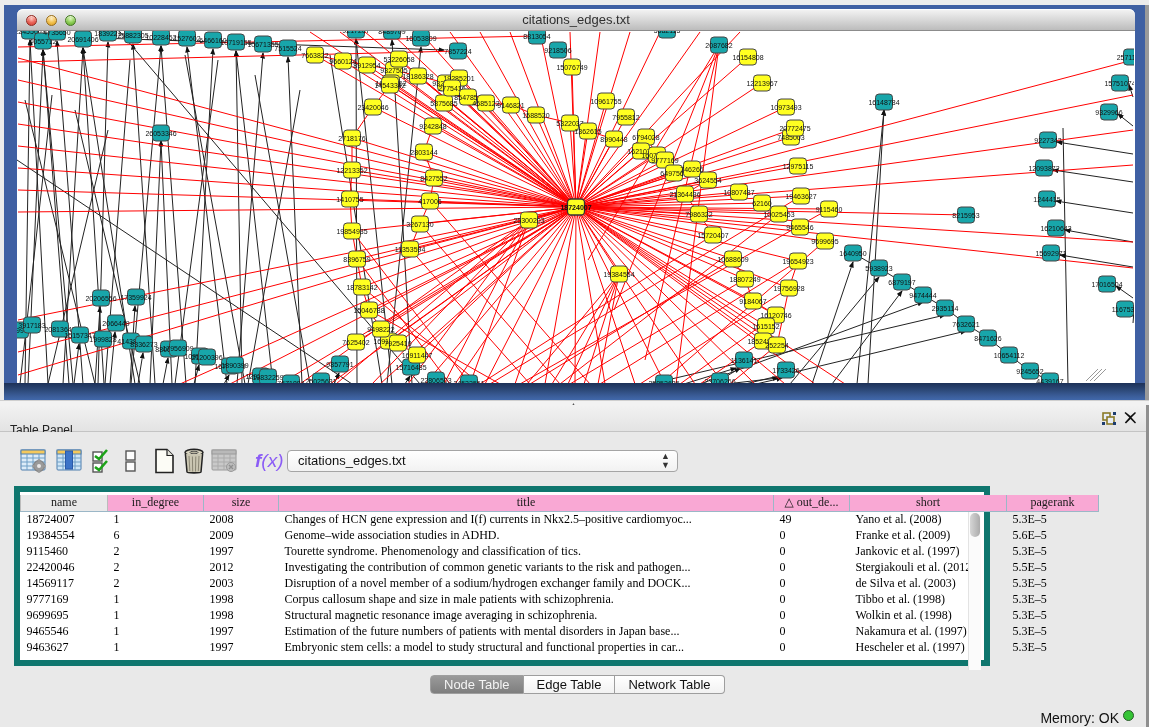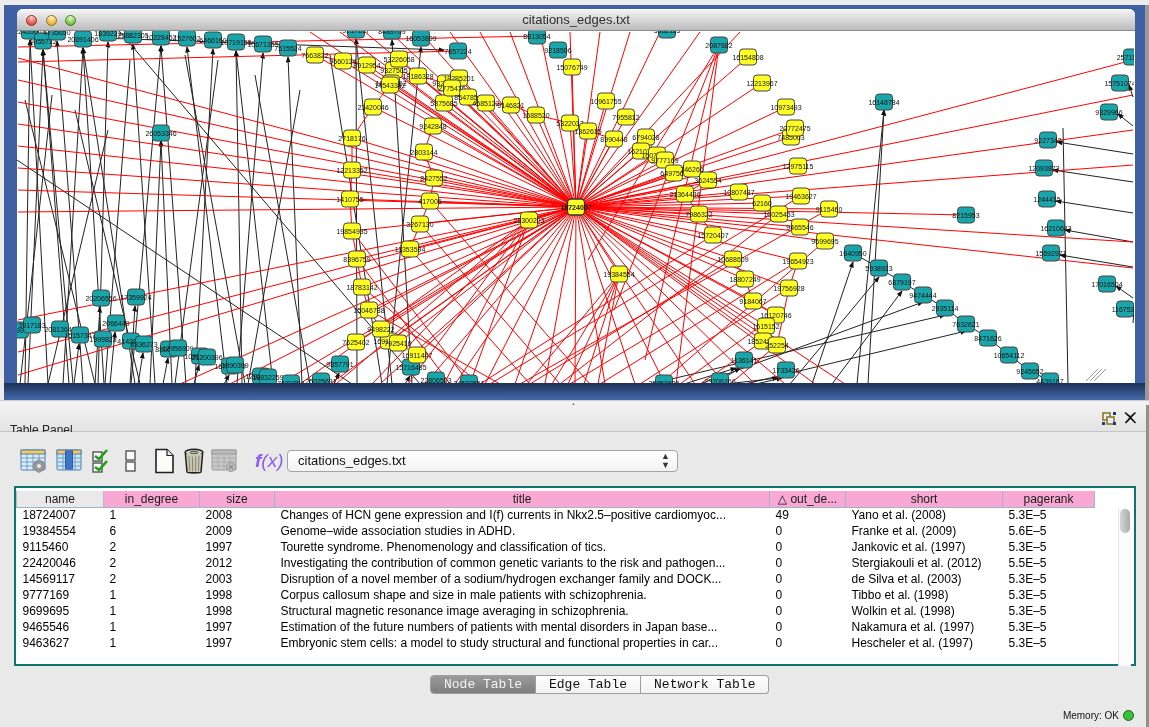--- a/index.html
+++ b/index.html
@@ -38,38 +38,38 @@
 #estrip { position:absolute; right:0; top:405px; width:3px; height:322px; background:#8f8f8f; }
 
 
 #toolbar { position:absolute; left:14px; top:446px; height:30px; }
 .ticon { position:absolute; top:2px; }
 #combo { position:absolute; left:287px; top:450px; width:391px; height:22px; background:linear-gradient(#fff,#f2f2f2);
   border:1px solid #a5a5a5; border-radius:4px; font-size:13px; color:#111; line-height:20px; padding-left:10px; }
 #combo .arr { position:absolute; right:7px; top:1px; font-size:9px; color:#333; line-height:9px; text-align:center; }
 
 
-#tblbox { position:absolute; left:14px; top:486px; width:1122px; height:180px; background:#fff; border:2px solid #0f766e; }
+#tblbox { position:absolute; left:14px; top:486px; width:976px; height:180px; background:#fff; border:6px solid #0f766e;font-family:Liberation Serif, serif; }
 table.grid { border-collapse:collapse; table-layout:fixed; width:1078px; font-size:12px; margin-top:3px; }
 table.grid th { height:16px; font-weight:normal; font-size:12px; color:#1a1a1a;
   background:#f9a8d4; border:1px solid #9bb7c7; border-top:none; padding:0; text-align:center; }
 table.grid th.first { background:#e9e9e9; border-color:#bcbcbc; border-bottom:1px solid #9bb7c7; }
 table.grid td { height:16px; padding:0 0 0 6px; color:#000; white-space:nowrap; overflow:hidden; border:none; }
 td.c { padding-left:7px; }
 #vscroll { position:absolute; right:3px; top:20px; width:13px; height:158px; background:#fbfbfb; border-left:1px solid #e3e3e3; }
 #vscroll .thumb { position:absolute; left:1px; top:1px; width:10px; height:24px; background:linear-gradient(90deg,#d6d6d6,#ababab); border-radius:5px; }
 
 
-#tabs { position:absolute; left:430px; top:675px; height:19px; font-size:13px;font-family:Liberation Mono, monospace; }
+#tabs { position:absolute; left:430px; top:675px; height:19px; font-size:13px; }
 #tabs .seg { float:left; height:19px; line-height:18px; padding:0 13px; background:linear-gradient(#fff,#f2f2f2);
   border:1px solid #9e9e9e; border-left:none; color:#111; }
 #tabs .seg.first { border-left:1px solid #9e9e9e; border-radius:4px 0 0 4px; background:linear-gradient(#9a9a9a,#7e7e7e); color:#f4f4f4; }
 #tabs .seg.last { border-radius:0 4px 4px 0; }
 
-#mem { position:absolute; right:30px; top:710px; font-size:10px; color:#111; }
+#mem { position:absolute; right:30px; top:710px; font-size:14px; color:#111; }
 #memdot { position:absolute; right:15px; top:710px; width:11px; height:11px; border-radius:50%;
   background:#35c435; border:1px solid #2a5a2a; }
 </style>
 </head>
 <body>
 <div id="desk"></div>
 <div id="deskR"></div>
 <div id="fbottom"></div>
 <div id="frame">
   <div id="tbar">

